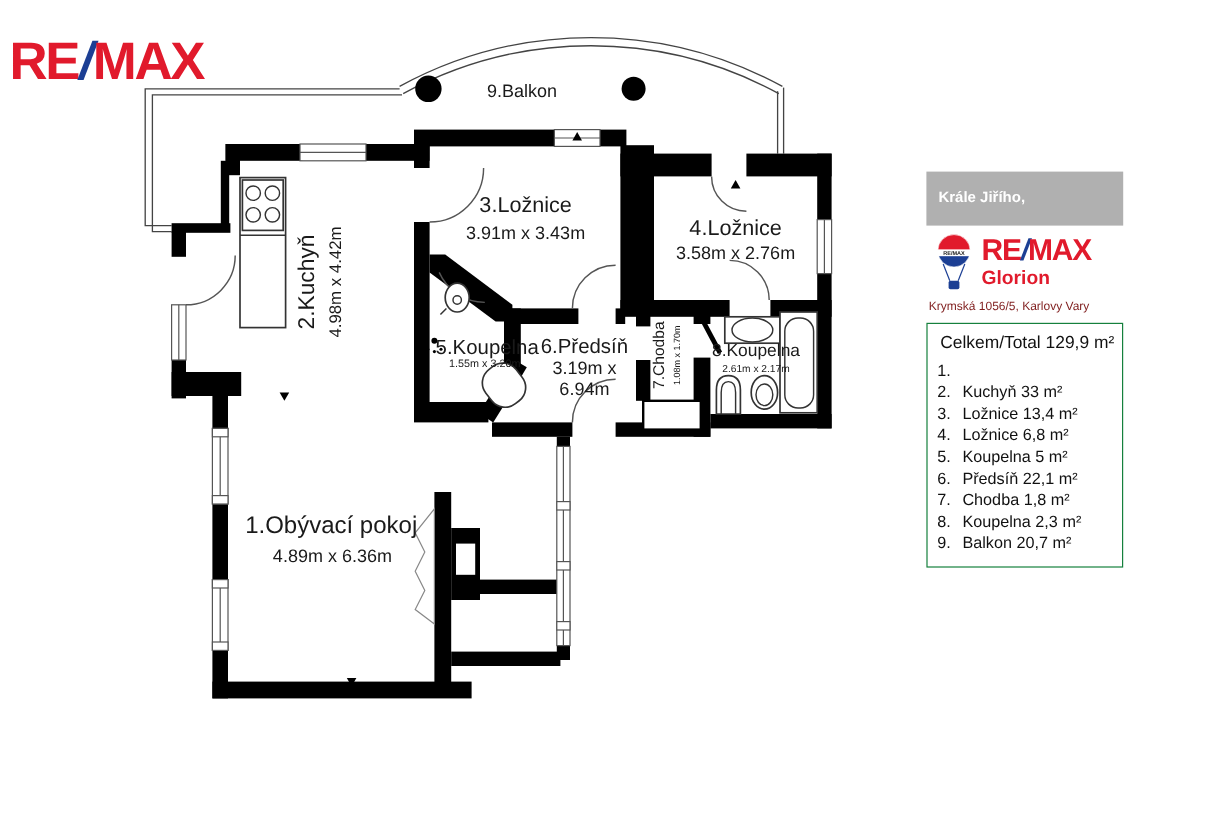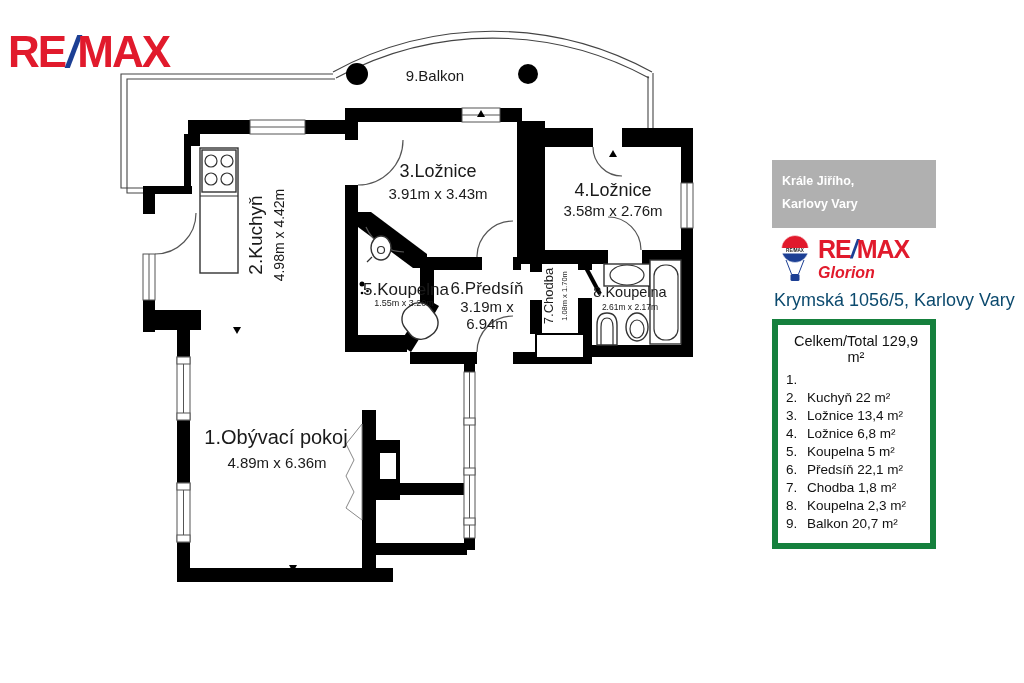--- a/index.html
+++ b/index.html
@@ -16,31 +16,31 @@
   .wall{fill:#000;stroke:none;}
   .winrect{fill:#fff;stroke:#555;stroke-width:1;}
   .winline{stroke:#555;stroke-width:1;}
   .thin{stroke:#444;stroke-width:1.1;fill:none;}
   .door{stroke:#555;stroke-width:1.2;fill:none;}
   .leaf{stroke:#000;stroke-width:4;}
   .fix{fill:#fff;stroke:#333;stroke-width:1.4;}
   .fix2{fill:none;stroke:#333;stroke-width:1.2;}
   .arrow{fill:#000;}
   
-  .panel{position:absolute;left:772px;top:160px;width:164px;}
+  .panel{position:absolute;left:772px;top:143px;width:164px;}
   .panel-header{background:#b0b0b0;color:#fff;font-weight:bold;font-size:12.5px;
     padding:10px 10px 12px 10px;line-height:23px;}
   .panel-logo{padding:6px 4px 2px 6px;display:flex;align-items:center;}
   .panel-logo-text{margin-left:6px;}
   .panel-logo-remax{font-size:25px;font-weight:800;letter-spacing:-1px;line-height:1;}
   .panel-logo-remax .re,.panel-logo-remax .max{color:#e11a2c;}
   .panel-logo-remax .slash{color:#1c3f94;font-style:italic;}
-  .panel-agency{color:#e11a2c;font-weight:bold;font-size:16px;margin-top:2px;font-style:italic;}
-  .panel-address{font-size:18px;color:#0c4a6e;padding:4px 0 8px 2px;white-space:nowrap;}
-  .panel-list{border:6px solid #15803d;padding:8px 4px 10px 8px;}
+  .panel-agency{color:#e11a2c;font-weight:bold;font-size:16px;margin-top:2px;}
+  .panel-address{font-size:10px;color:#7f1d1d;padding:4px 0 8px 2px;white-space:nowrap;}
+  .panel-list{border:1px solid #15803d;padding:8px 4px 10px 8px;}
   .panel-total{font-size:14.5px;color:#111;text-align:center;margin-bottom:6px;}
   .panel-list ul{list-style:none;margin:0;padding:0;}
   .panel-list li{font-size:13.5px;color:#111;line-height:18px;display:flex;}
   .panel-list li .num{width:21px;flex:0 0 21px;}
 </style>
 </head>
 <body>
 
 <div id="canvas">
 
@@ -237,21 +237,20 @@
       <text transform="rotate(-90 567 296)" x="567" y="296" font-size="7.5">1.08m x 1.70m</text>
 
       <text x="630" y="297" font-size="14.5">8.Koupelna</text>
       <text x="630" y="310" font-size="8.5">2.61m x 2.17m</text>
     </g>
   </svg>
 
   <div class="panel">
     <div class="panel-header">
       <div>Krále Jiřího,</div>
-      <div>Karlovy Vary</div>
     </div>
 
     <div class="panel-logo">
       <svg width="34" height="50" viewBox="0 0 34 50">
         <defs>
             <clipPath id="bal">
               <circle cx="17" cy="15" r="13.5"></circle>
             </clipPath>
           </defs>
         <g clip-path="url(#bal)">
@@ -276,21 +275,21 @@
     <div class="panel-address">Krymská 1056/5, Karlovy Vary</div>
 
     <div class="panel-list">
       <div class="panel-total">Celkem/Total 129,9  m²</div>
       <ul>
         <li>
             <span class="num">1.</span>
           </li>
         <li>
             <span class="num">2.</span>
-            <span>Kuchyň 22 m²</span>
+            <span>Kuchyň 33 m²</span>
           </li>
         <li>
             <span class="num">3.</span>
             <span>Ložnice 13,4 m²</span>
           </li>
         <li>
             <span class="num">4.</span>
             <span>Ložnice 6,8 m²</span>
           </li>
         <li>

